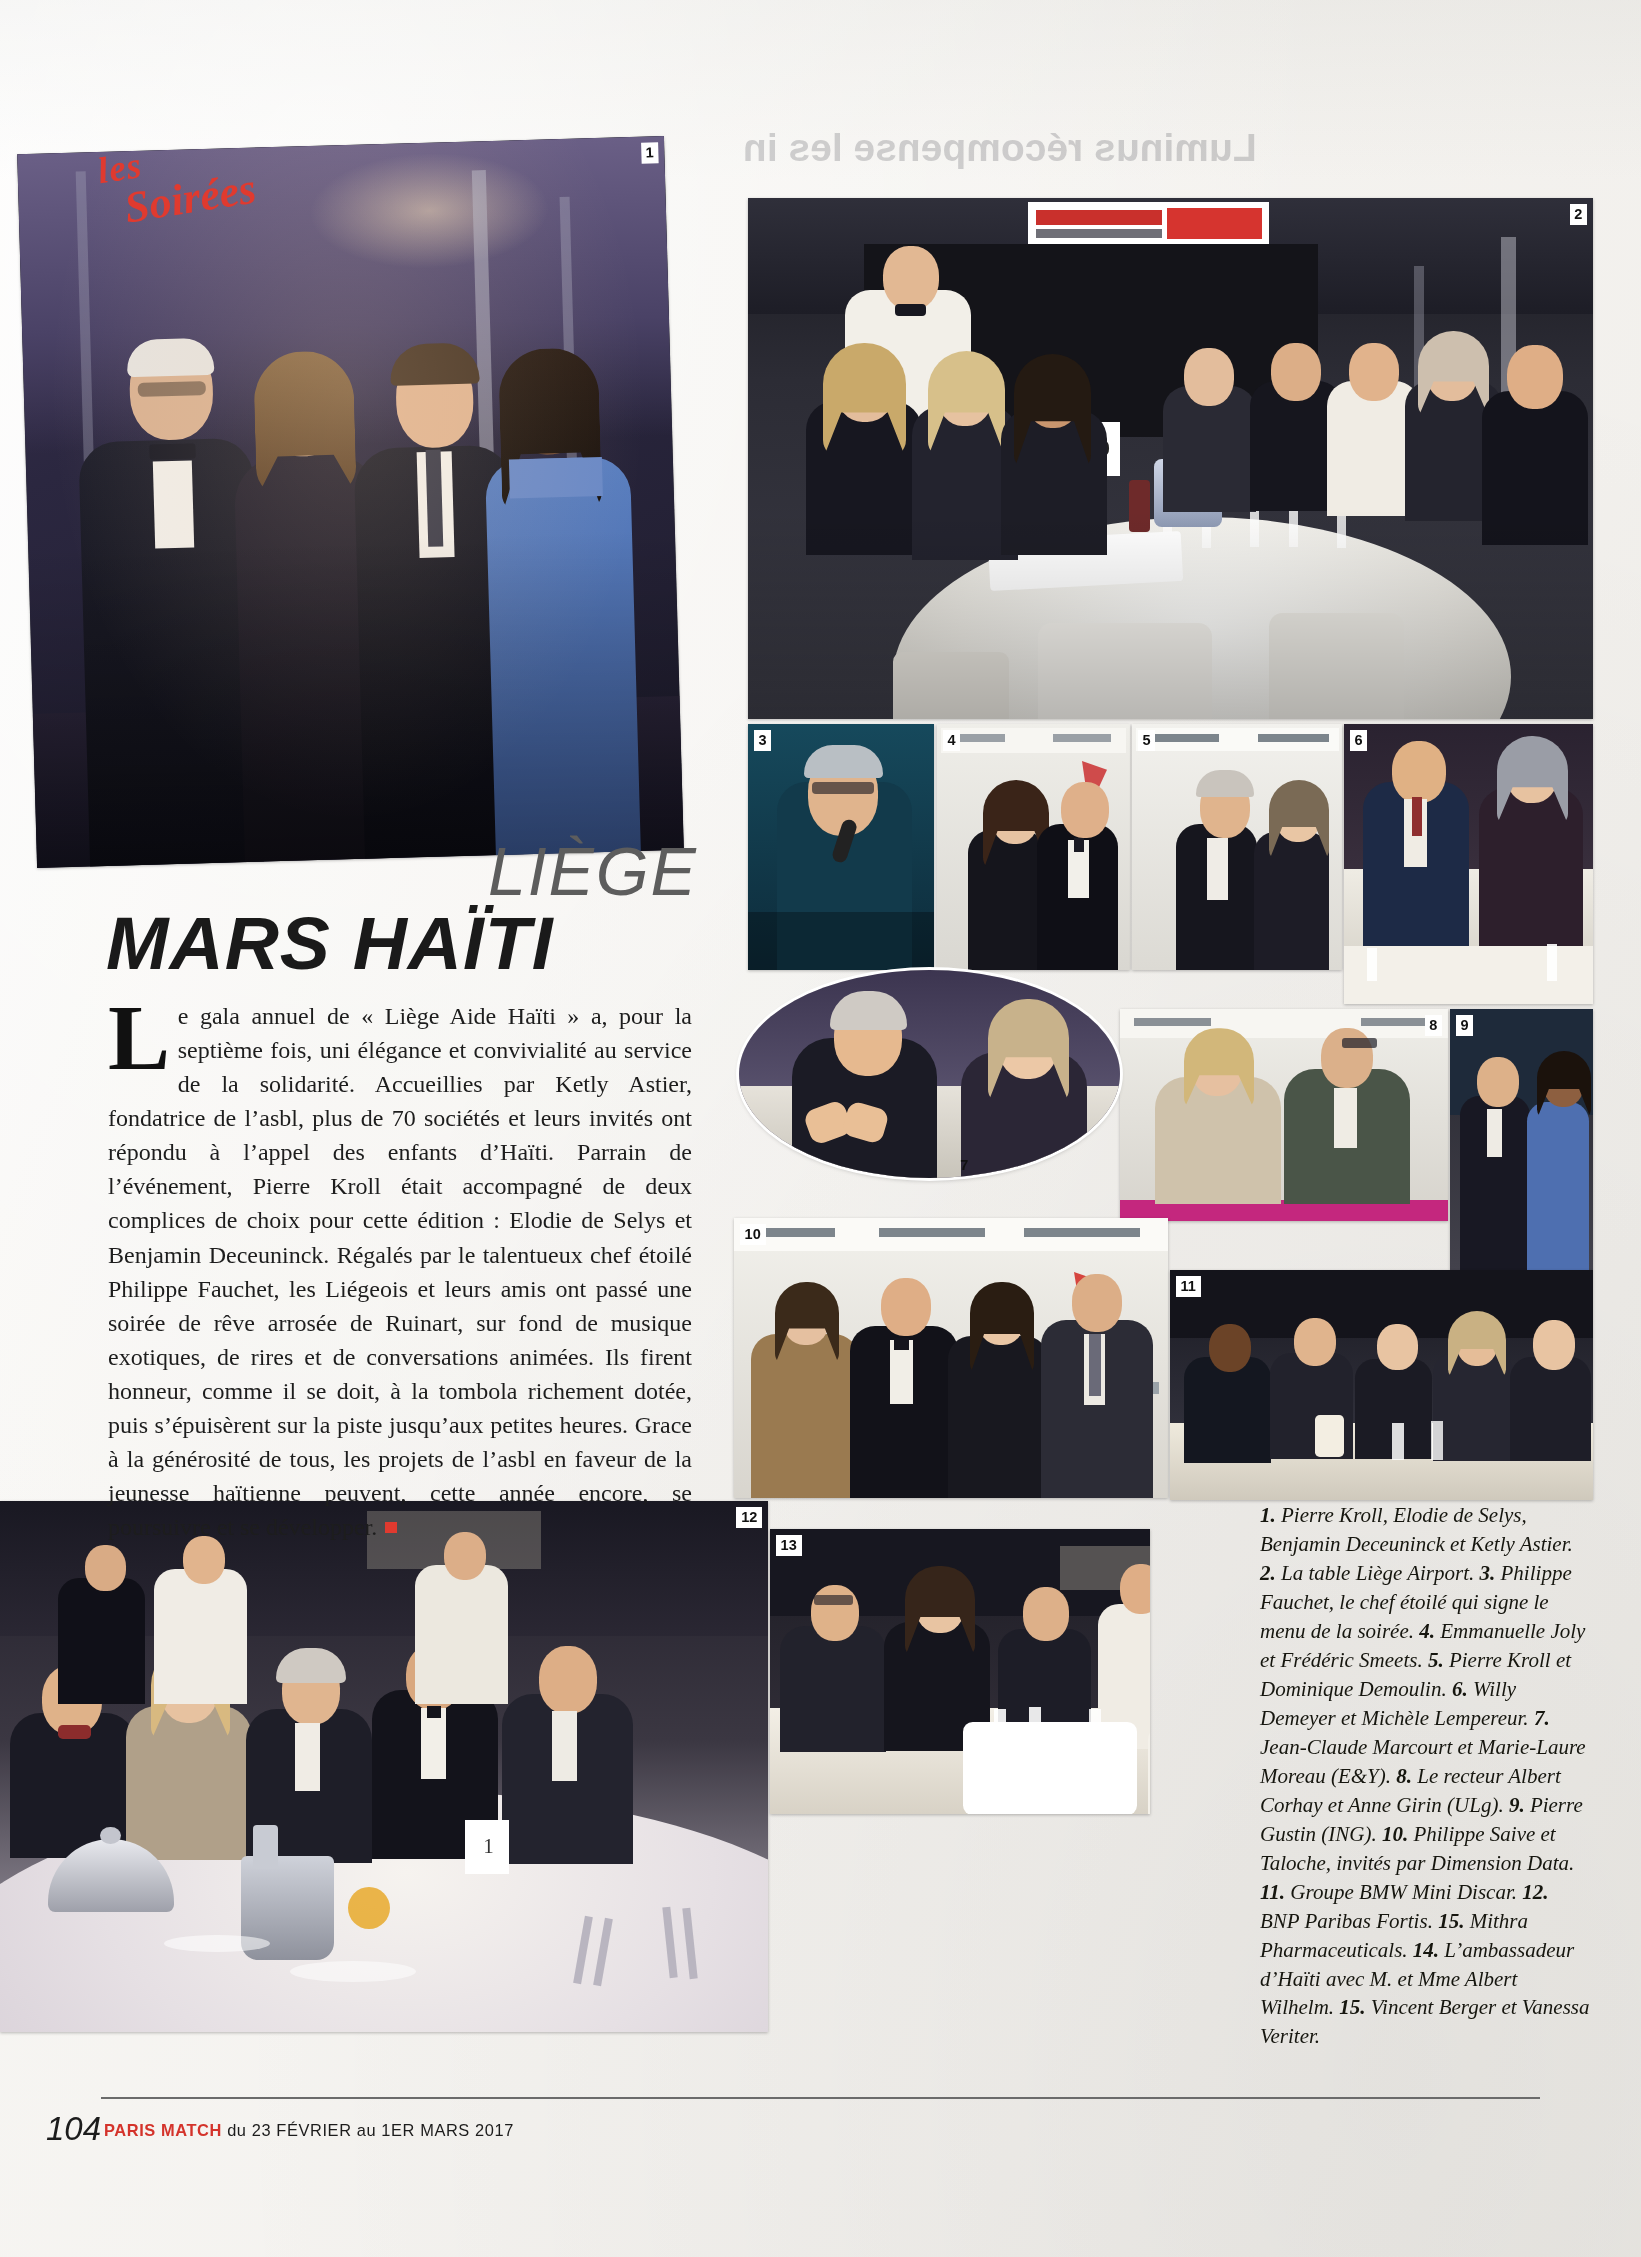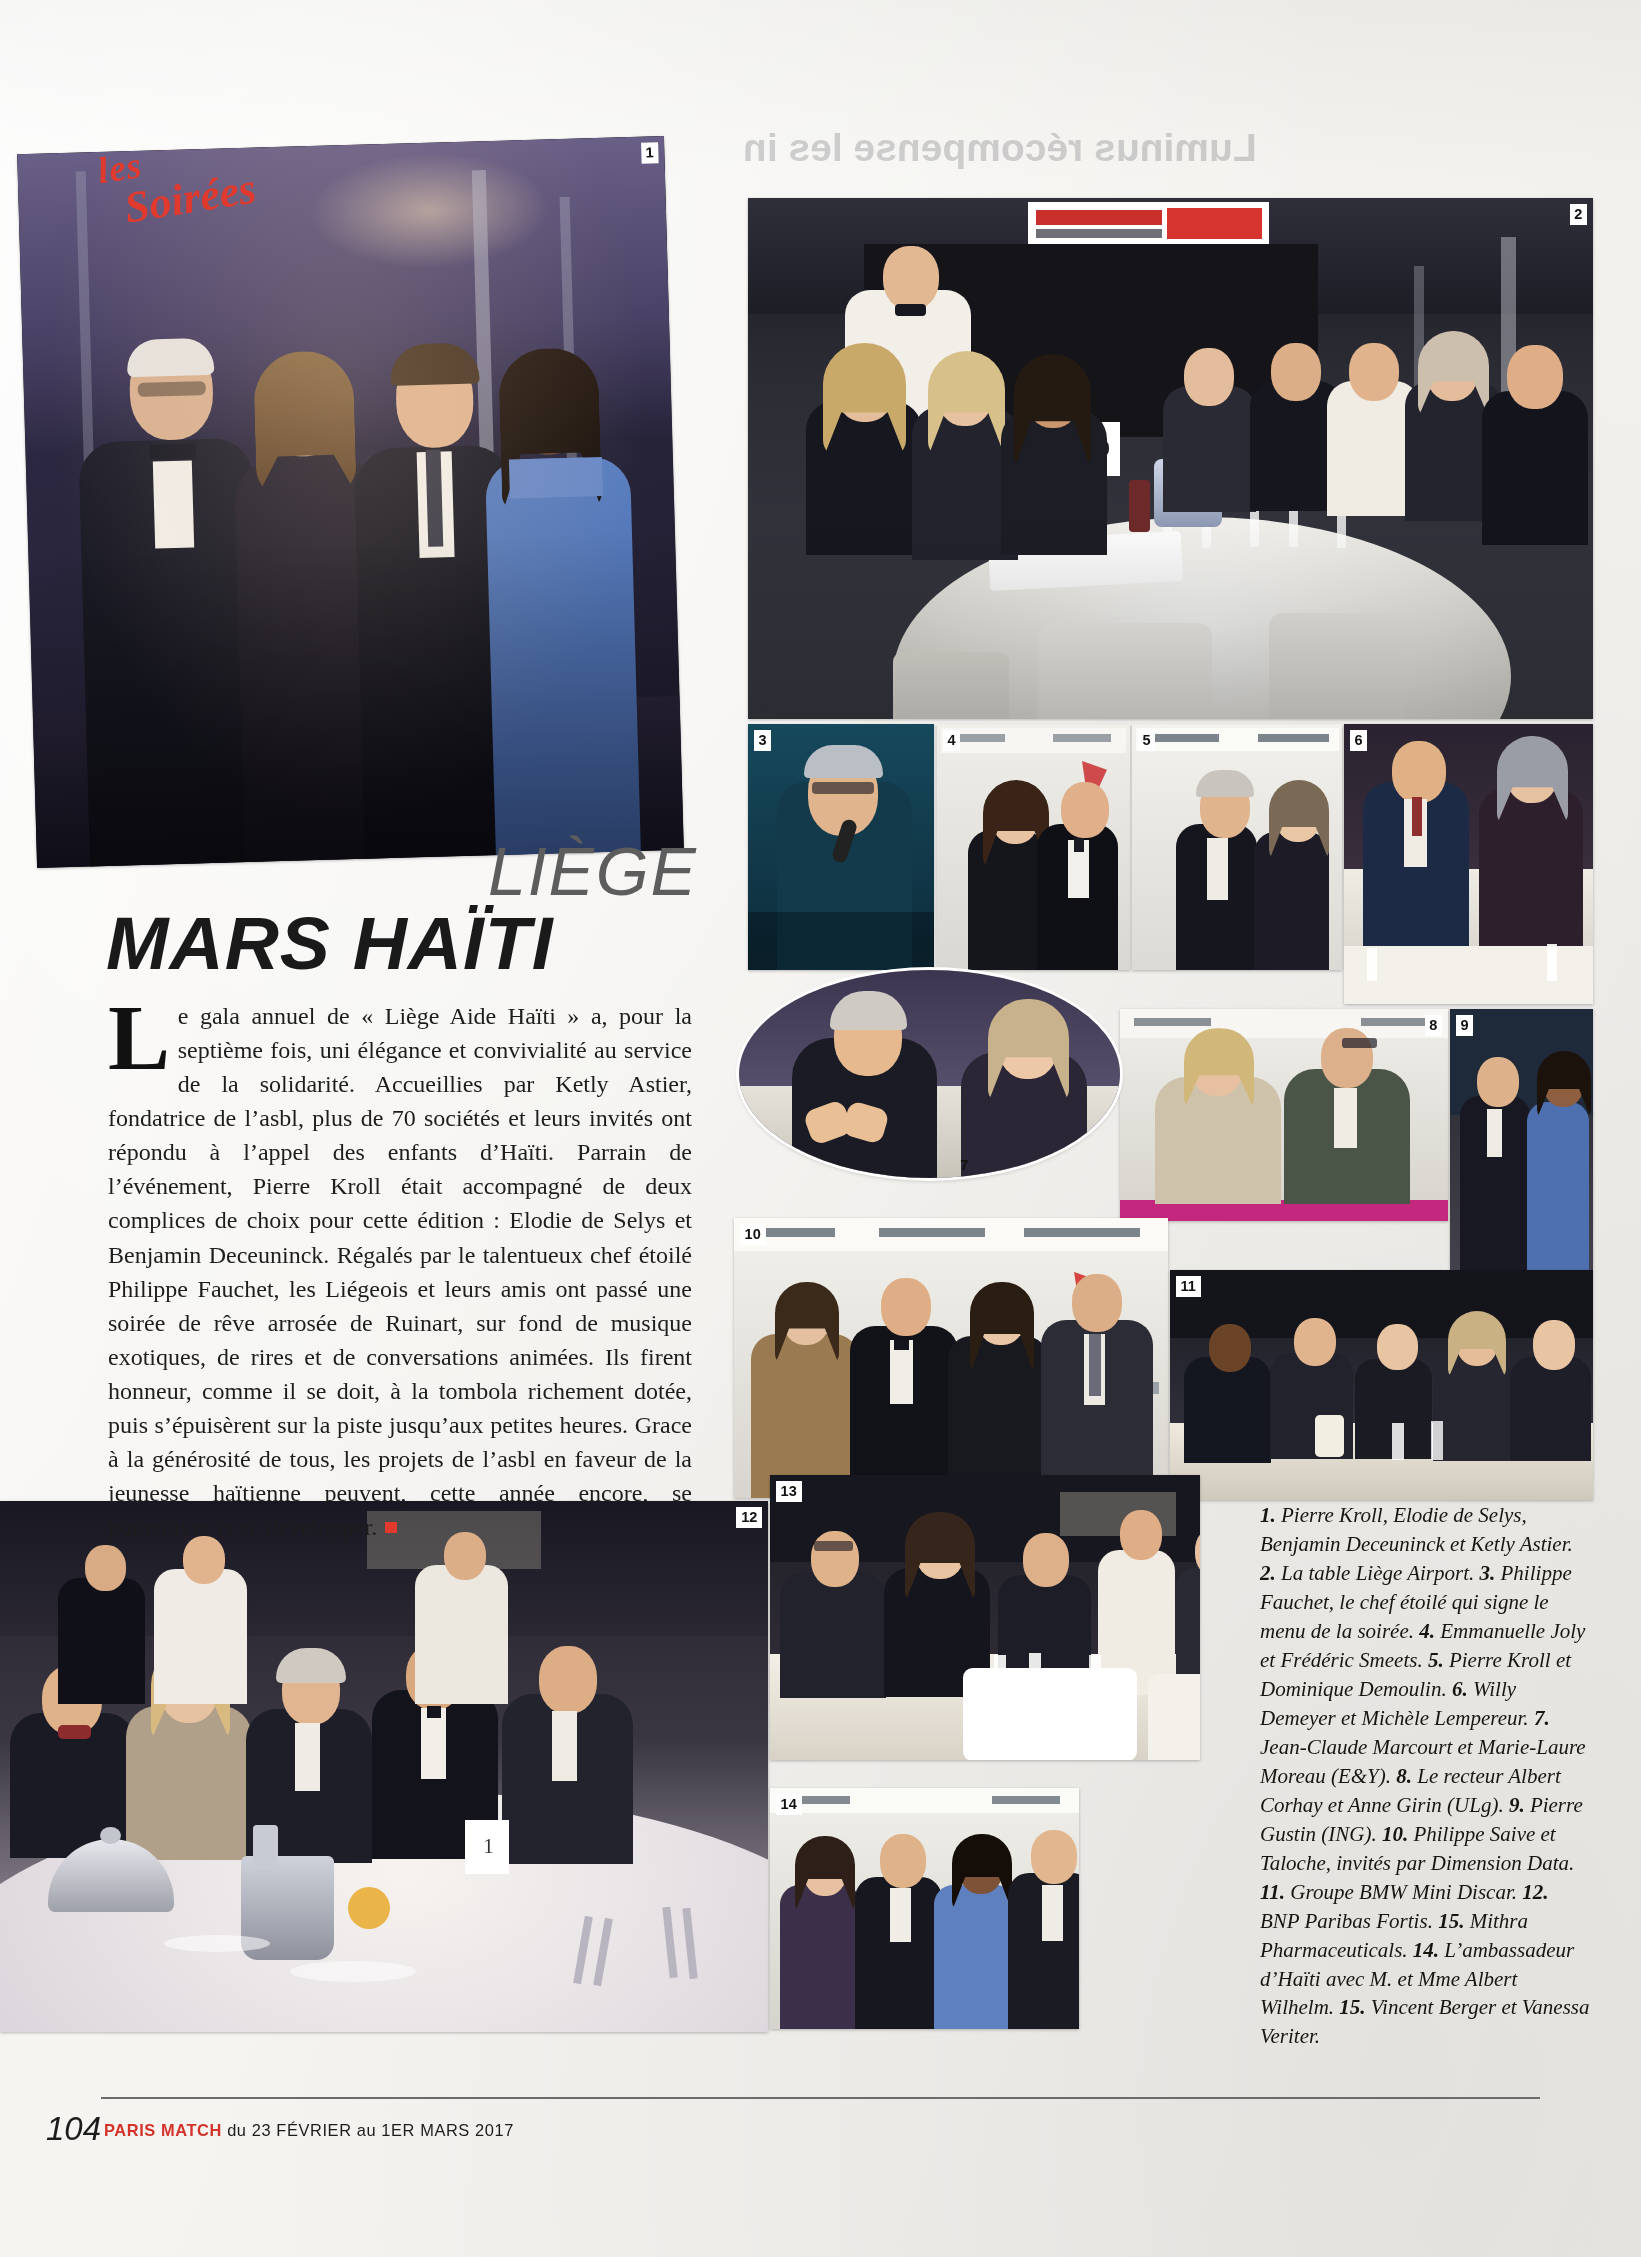--- a/index.html
+++ b/index.html
@@ -452,21 +452,21 @@
       <div class="f" style="left:599px;top:417px;width:7.7px;height:68px;background:#b9b5c0;transform:rotate(10deg);"></div>
       <div class="f" style="left:666px;top:406px;width:7.7px;height:71px;background:#b9b5c0;transform:rotate(-6deg);"></div>
       <div class="f" style="left:686px;top:407px;width:7.7px;height:71px;background:#b9b5c0;transform:rotate(-6deg);"></div>
       <div class="f" style="left:164px;top:434px;width:106px;height:17.4px;background:rgba(255,255,255,0.55);border-radius:50%;"></div>
       <div class="f" style="left:290px;top:460px;width:126px;height:21px;background:rgba(255,255,255,0.5);border-radius:50%;"></div>
       <div class="f" style="left:348px;top:386px;width:42px;height:42px;background:#e8a92c;border-radius:50%;opacity:.85;"></div>
     </div>
     <div class="num" style="right:5.8px;top:5.8px;">12</div>
   </div>
 
-  <div class="photo" id="p13" style="left:770px;top:1475px;width:430px;height:285px;text-decoration:underline;">
+  <div class="photo" id="p13" style="left:770px;top:1529px;width:380px;height:285px;text-decoration:underline;">
     <div class="scene" style="background:linear-gradient(180deg,#1c1c24,#39343f);">
       <div class="f" style="left:0;top:0;width:100%;height:87px;background:#171720;"></div>
       <div class="f" style="left:290px;top:17.4px;width:116px;height:44px;background:rgba(230,220,200,0.3);"></div>
       <div class="f" style="left:0;bottom:0;width:100%;height:106px;background:linear-gradient(180deg,#f3efe6,#d8d2c6);"></div>
       <div class="f" style="left:9.7px;top:97px;width:106px;height:126px;background:#22222c;border-radius:25px 25px 0 0;"></div>
       <div class="f" style="left:41px;top:56px;width:48px;height:56px;background:#dfb289;border-radius:46%;"></div>
       <div class="f" style="left:44px;top:66px;width:39px;height:9.7px;background:rgba(20,20,30,0.6);border-radius:2.9px;"></div>
       <div class="f" style="left:114px;top:93px;width:106px;height:129px;background:#15151d;border-radius:25px 25px 0 0;"></div>
       <div class="f" style="left:145px;top:46px;width:50px;height:58px;background:#e8c4a2;border-radius:46%;"></div>
       <div class="f" style="left:135px;top:37px;width:70px;height:91px;background:#36251a;border-radius:33px 33px 11.6px 11.6px;clip-path:polygon(0 0,100% 0,100% 100%,78% 56%,22% 56%,0 100%);"></div>
@@ -478,40 +478,20 @@
       <div class="f" style="left:425px;top:52px;width:42px;height:50px;background:#e6c0a0;border-radius:46%;"></div>
       <div class="f" style="left:193px;top:193px;width:174px;height:93px;background:#ffffff;border-radius:9.7px;"></div>
       <div class="f" style="left:224px;top:180px;width:11.6px;height:37px;background:rgba(255,255,255,0.9);"></div>
       <div class="f" style="left:259px;top:178px;width:11.6px;height:39px;background:rgba(255,255,255,0.9);"></div>
       <div class="f" style="left:319px;top:180px;width:11.6px;height:37px;background:rgba(255,255,255,0.85);"></div>
       <div class="f" style="left:378px;top:199px;width:87px;height:87px;background:#f4f1ea;border-radius:11.6px 11.6px 0 0;"></div>
     </div>
     <div class="num" style="left:5.8px;top:5.8px;">13</div>
   </div>
 
-  <div class="photo" id="p14" style="left:770px;top:1788px;width:309px;height:241px;">
-    <div class="scene" style="background:linear-gradient(180deg,#f0efea,#d7d4cd);">
-      <div class="f" style="left:0;top:0;width:100%;height:25px;background:#fafaf6;"></div>
-      <div class="f" style="left:11.6px;top:7.7px;width:68px;height:8.7px;background:#838a90;"></div>
-      <div class="f" style="left:222px;top:7.7px;width:68px;height:8.7px;background:#838a90;"></div>
-      <div class="f" style="left:9.7px;top:97px;width:81px;height:145px;background:#3b2f49;border-radius:19.3px 19.3px 0 0;"></div>
-      <div class="f" style="left:33px;top:56px;width:44px;height:52px;background:#e6c0a0;border-radius:46%;"></div>
-      <div class="f" style="left:25px;top:48px;width:60px;height:77px;background:#2e2018;border-radius:29px 29px 9.7px 9.7px;clip-path:polygon(0 0,100% 0,100% 100%,78% 56%,22% 56%,0 100%);"></div>
-      <div class="f" style="left:85px;top:89px;width:87px;height:153px;background:#17171f;border-radius:21px 21px 0 0;"></div>
-      <div class="f" style="left:110px;top:46px;width:46px;height:54px;background:#dfb289;border-radius:46%;"></div>
-      <div class="f" style="left:120px;top:100px;width:21px;height:54px;background:#f0ede6;"></div>
-      <div class="f" style="left:164px;top:97px;width:81px;height:145px;background:#5f80bf;border-radius:19.3px 19.3px 0 0;"></div>
-      <div class="f" style="left:189px;top:54px;width:44px;height:52px;background:#7d5236;border-radius:46%;"></div>
-      <div class="f" style="left:182px;top:46px;width:60px;height:77px;background:#140d08;border-radius:29px 29px 9.7px 9.7px;clip-path:polygon(0 0,100% 0,100% 100%,78% 56%,22% 56%,0 100%);"></div>
-      <div class="f" style="left:238px;top:85px;width:85px;height:156px;background:#1b1b24;border-radius:21px 21px 0 0;"></div>
-      <div class="f" style="left:261px;top:42px;width:46px;height:54px;background:#e2b78f;border-radius:46%;"></div>
-      <div class="f" style="left:272px;top:97px;width:21px;height:56px;background:#efece5;"></div>
-    </div>
-    <div class="num" style="left:5.8px;top:5.8px;">14</div>
-  </div>
 
 
   <div id="soirees">
     <div class="l1">les</div>
     <div class="l2">Soirées</div>
   </div>
 
   <div id="liege">LIÈGE</div>
   <div id="aide">MARS HAÏTI</div>
 

